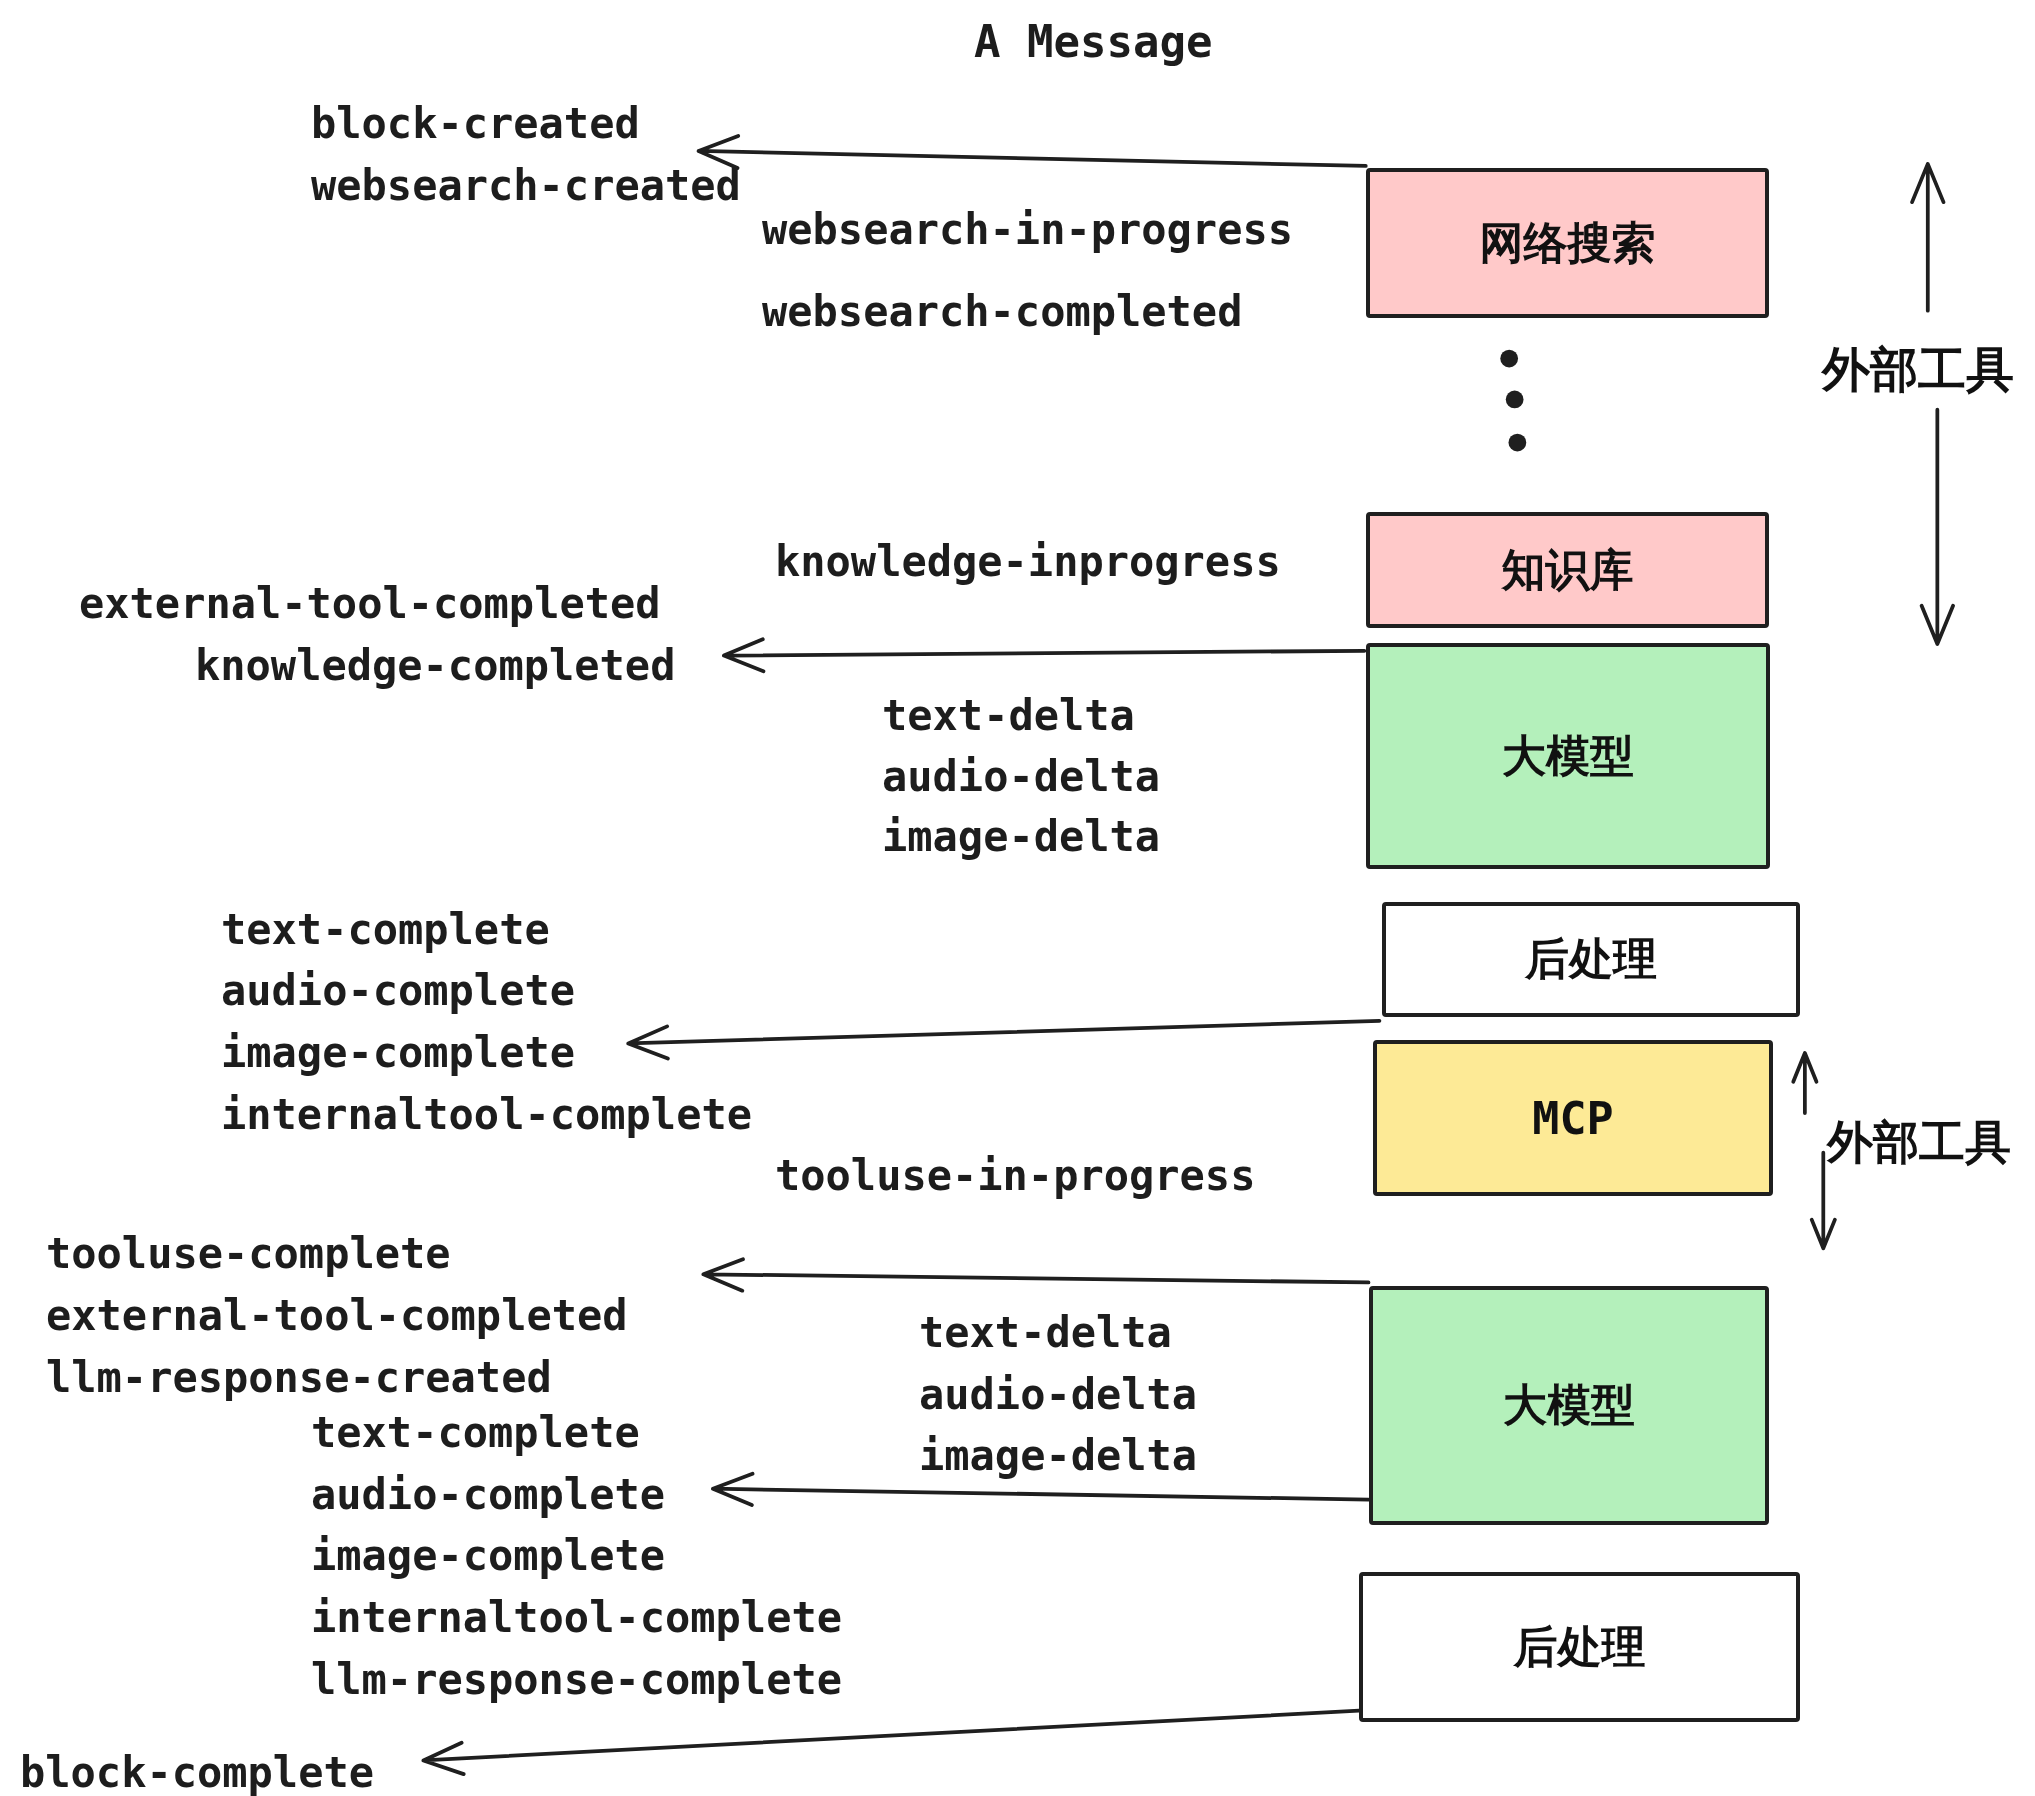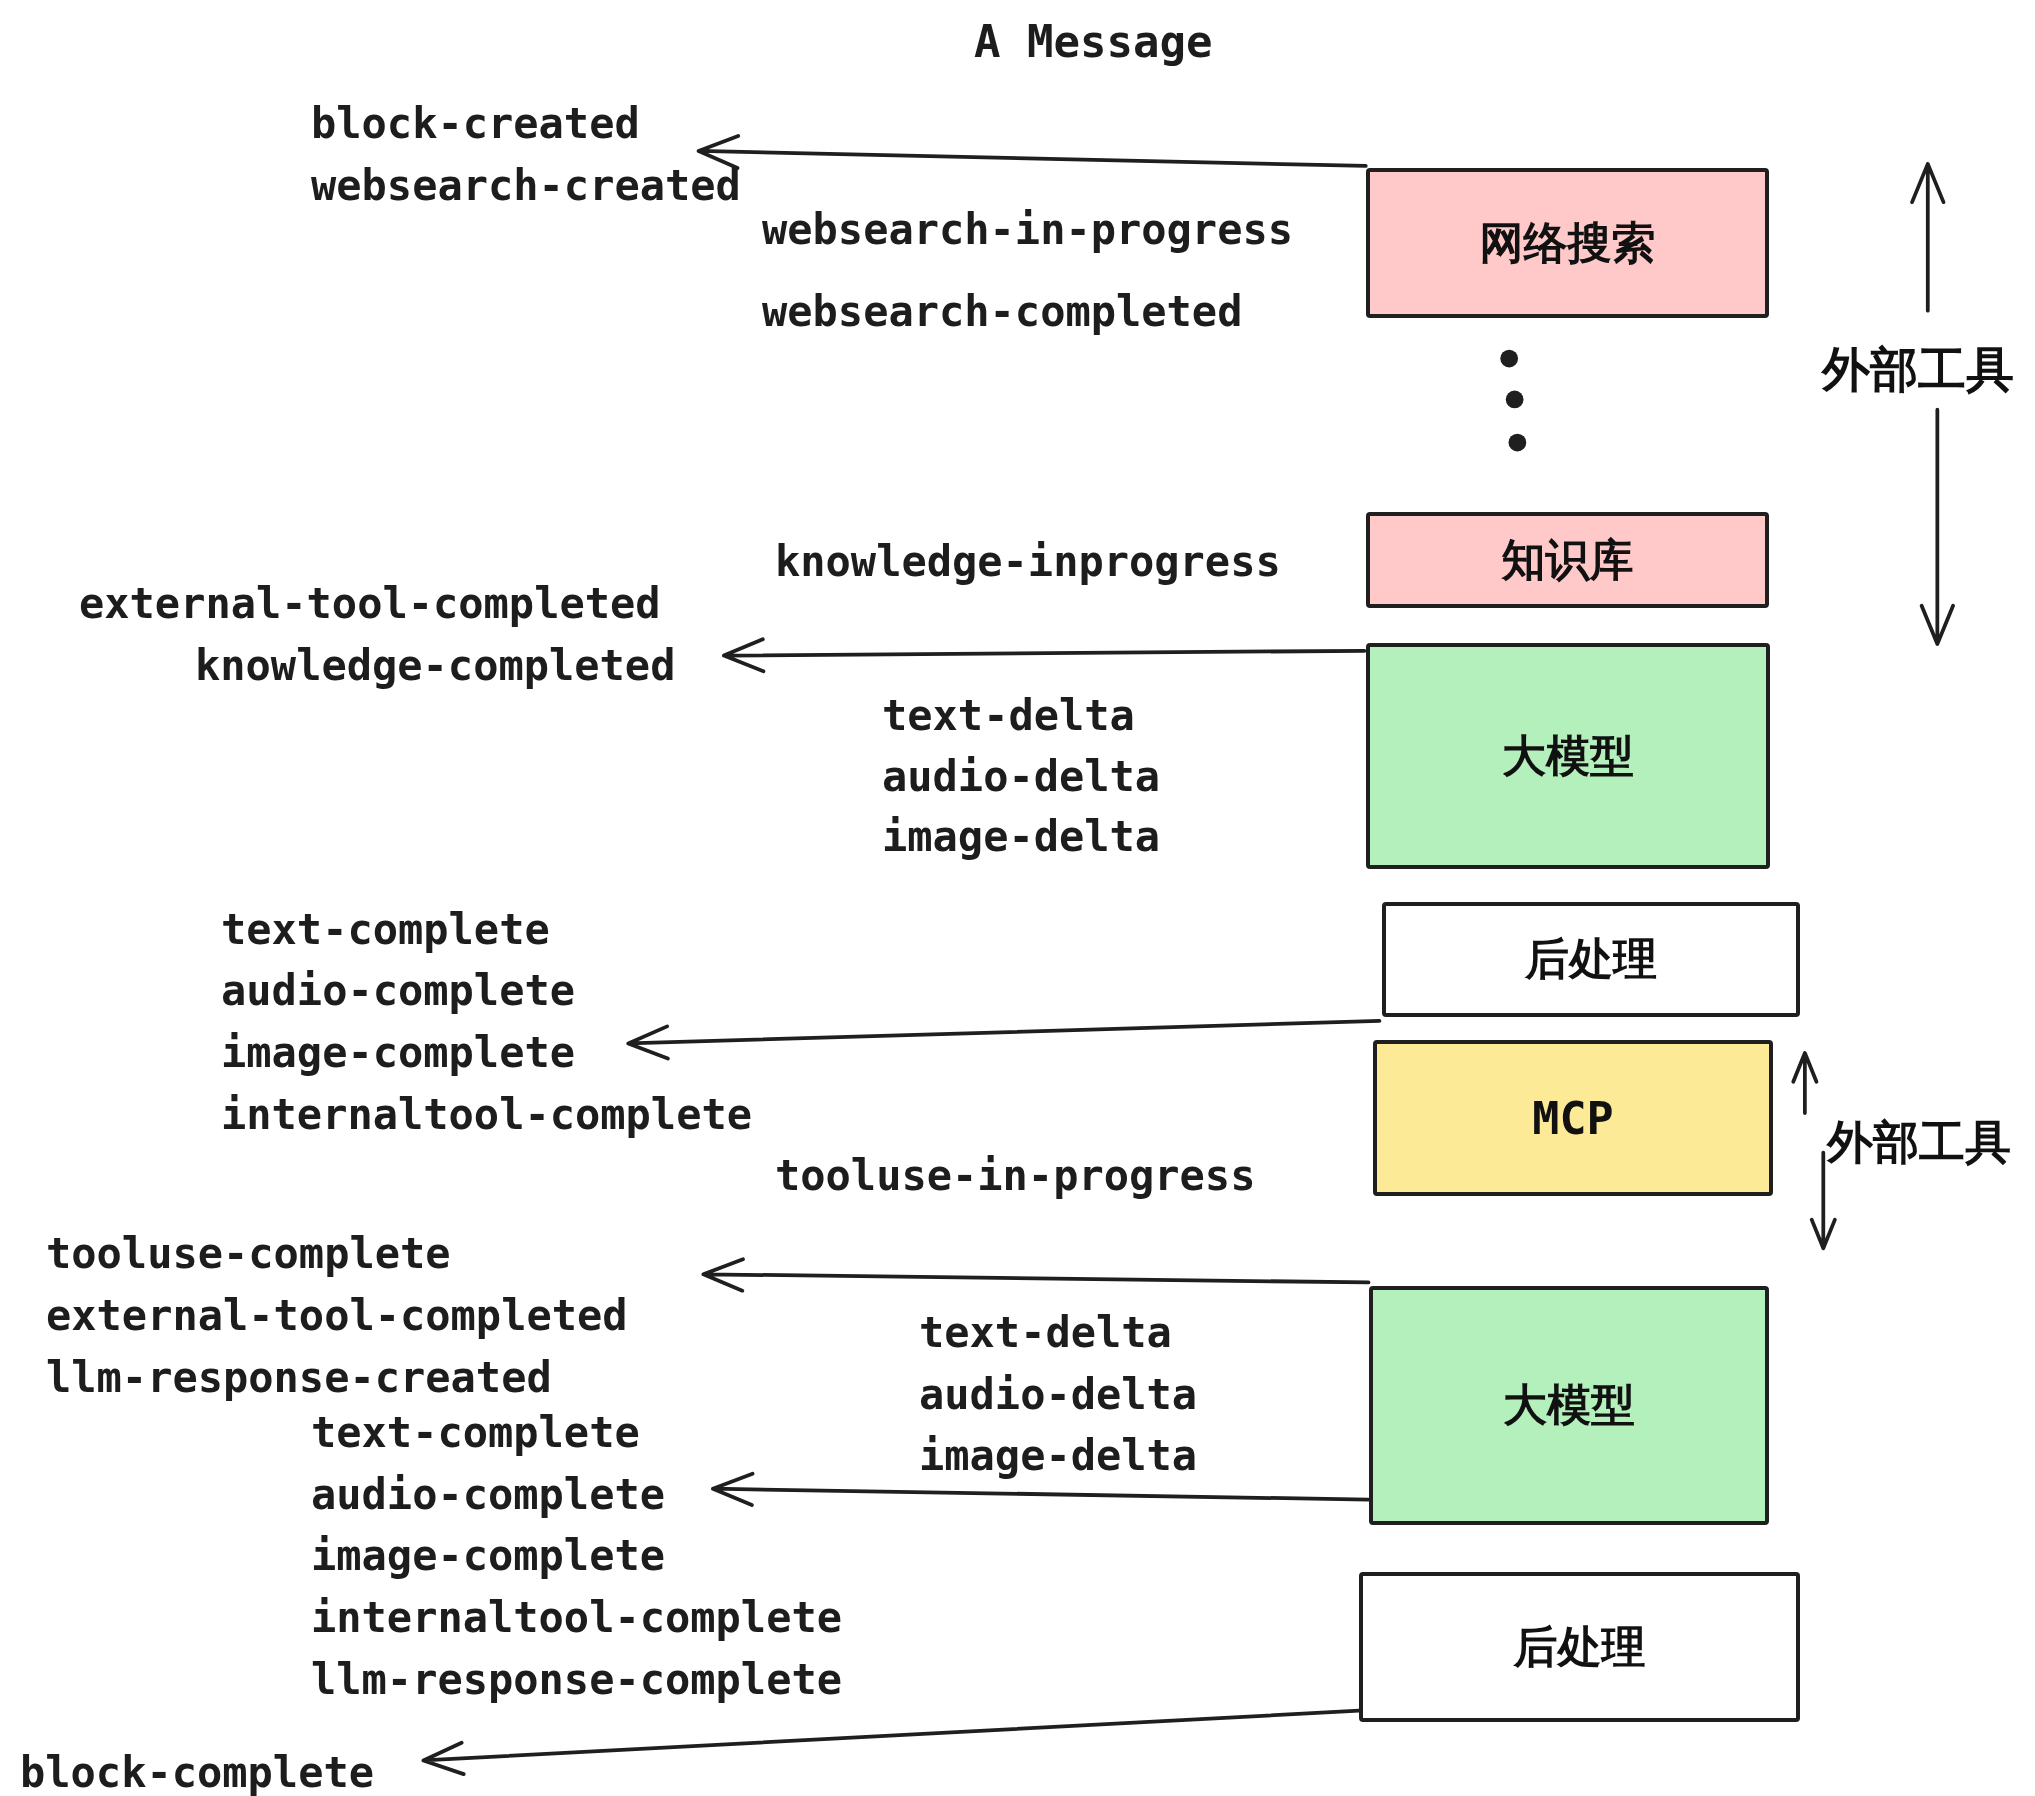--- a/index.html
+++ b/index.html
@@ -88,21 +88,21 @@
     <circle class="dot" cx="2218" cy="585" r="13"></circle>
     <circle class="dot" cx="2222" cy="648" r="13"></circle>
   </svg>
 
   <div class="title" style="left:974px; top:16.4px">A Message</div>
 
   <div class="box" style="left: 1366px; top: 168px; width: 403px; height: 150px; background-color: rgb(255, 201, 201);">
     <span class="zh">网络搜索</span>
   </div>
 
-  <div class="box" style="left: 1366px; top: 512px; width: 403px; height: 96px; background-color: rgb(255, 201, 201);">
+  <div class="box" style="left: 1366px; top: 512px; width: 403px; height: 116px; background-color: rgb(255, 201, 201);">
     <span class="zh">知识库</span>
   </div>
 
   <div class="box" style="left: 1366px; top: 643px; width: 404px; height: 226px; background-color: rgb(180, 240, 187);">
     <span class="zh">大模型</span>
   </div>
 
   <div class="box" style="left: 1382px; top: 902px; width: 418px; height: 115px; background-color: rgb(255, 255, 255);">
     <span class="zh">后处理</span>
   </div>

